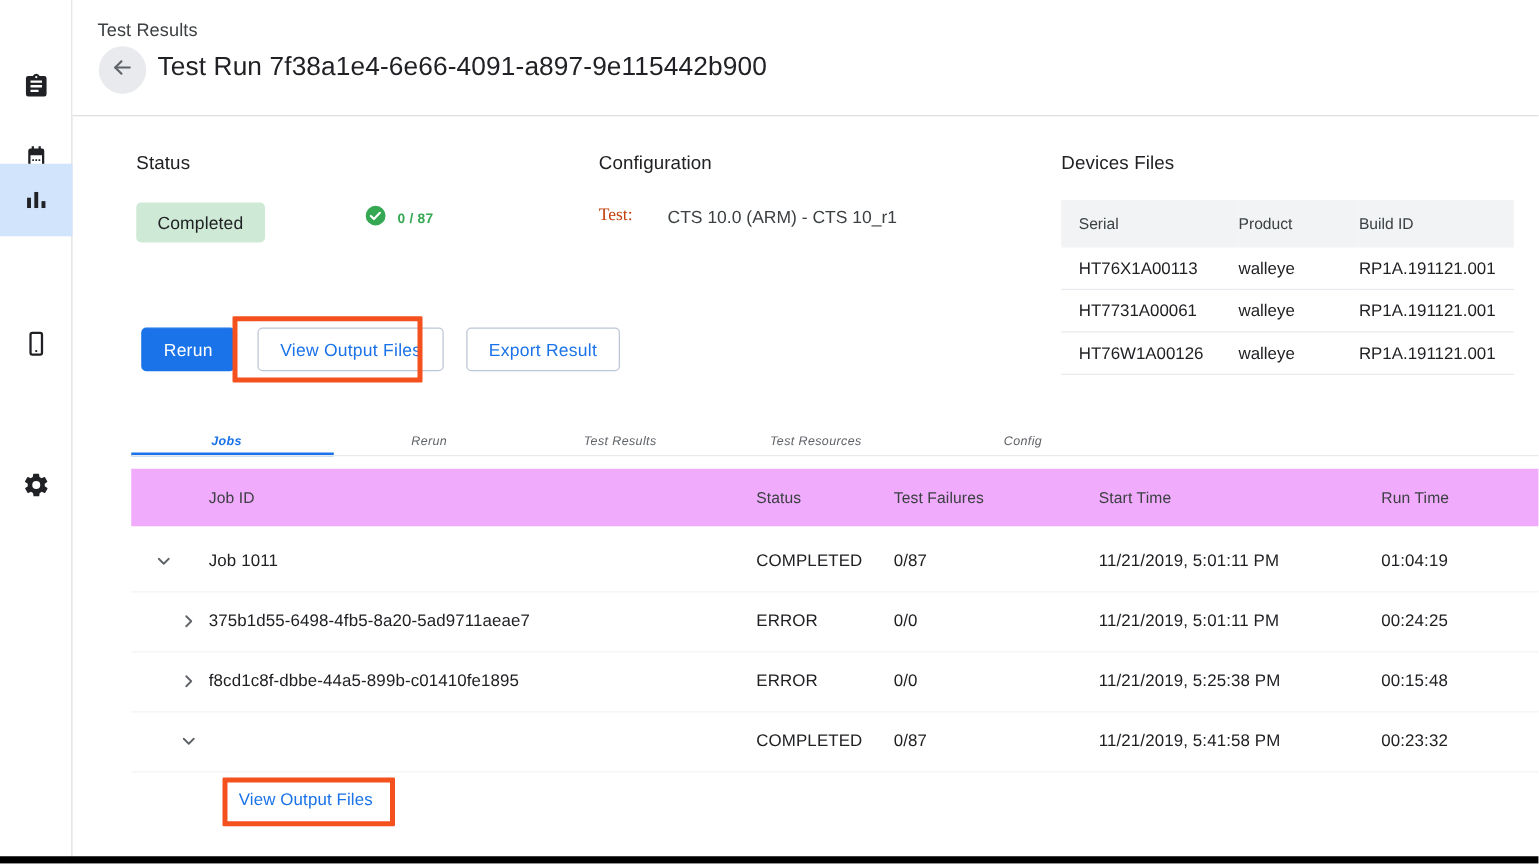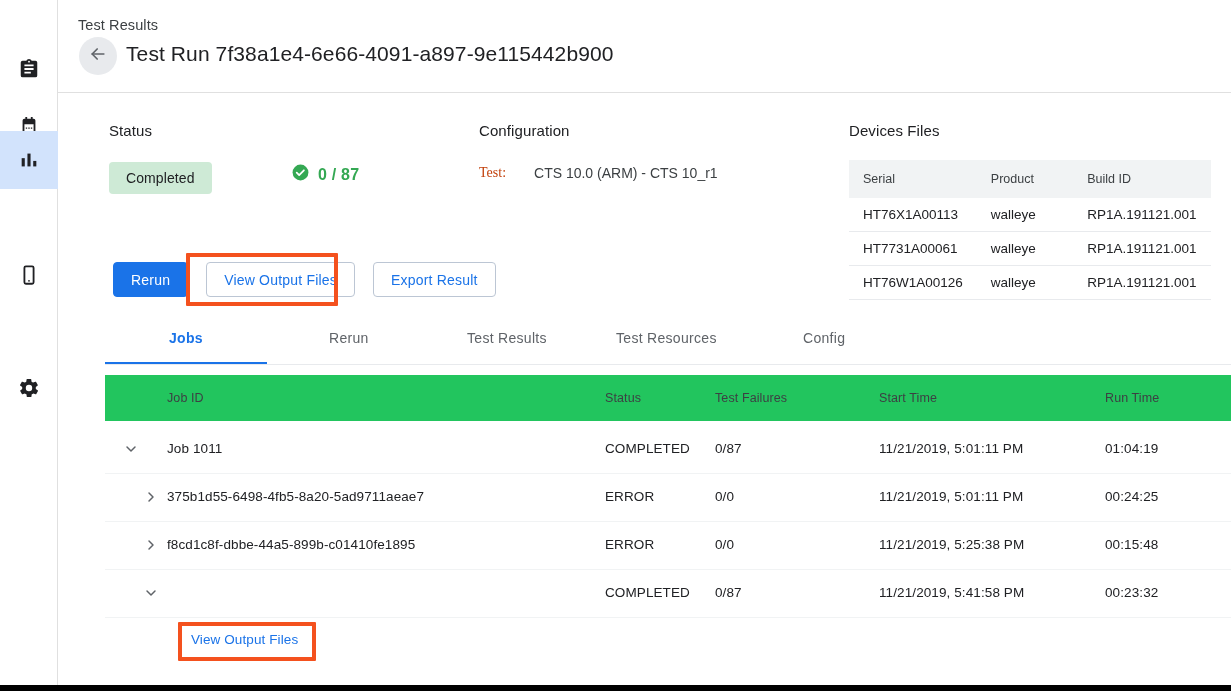--- a/index.html
+++ b/index.html
@@ -103,21 +103,21 @@
   }
   .pass-wrap {
     position: absolute;
     left: 291px; top: 163px;
     display: flex;
     align-items: center;
     gap: 8px;
   }
   .pass-count {
     color: #34a853;
-    font-size: 16px;
+    font-size: 11px;
     font-weight: bold;
     letter-spacing: .2px;
   }
 
   .config-rows {
     position: absolute;
     left: 479px; top: 163px;
     font-size: 14px;
     color: #3c4043;
     line-height: 20px;
@@ -197,26 +197,27 @@
 
   
   .tabs {
     position: absolute;
     left: 105px; top: 330px;
     width: 1126px;
     height: 33px;
   }
   .tab {
     position: absolute;
-    top: 0;
-    font-size: 14px;
+    top: 18px;
+    font-size: 10px;
     color: #5f6368;
     letter-spacing: .3px;
     cursor: pointer;
     white-space: nowrap;
+    font-style: italic;
   }
   .tab.active { color: #1a73e8; font-weight: bold; }
   .tab-underline {
     position: absolute;
     left: 105px; top: 362px;
     width: 162px;
     height: 3px;
     background: #1a73e8;
   }
   .tabs-divider {
@@ -226,21 +227,21 @@
     height: 1px;
     background: #e8eaed;
   }
 
   
   .jobs-head {
     position: absolute;
     left: 105px; top: 375px;
     width: 1126px;
     height: 46px;
-    background: #22c55e;
+    background: #f0abfc;
   }
   .jobs-head .jh {
     position: absolute;
     top: 16px;
     font-size: 12.5px;
     color: #3c4043;
     letter-spacing: .1px;
     white-space: nowrap;
   }
   .job-row {

